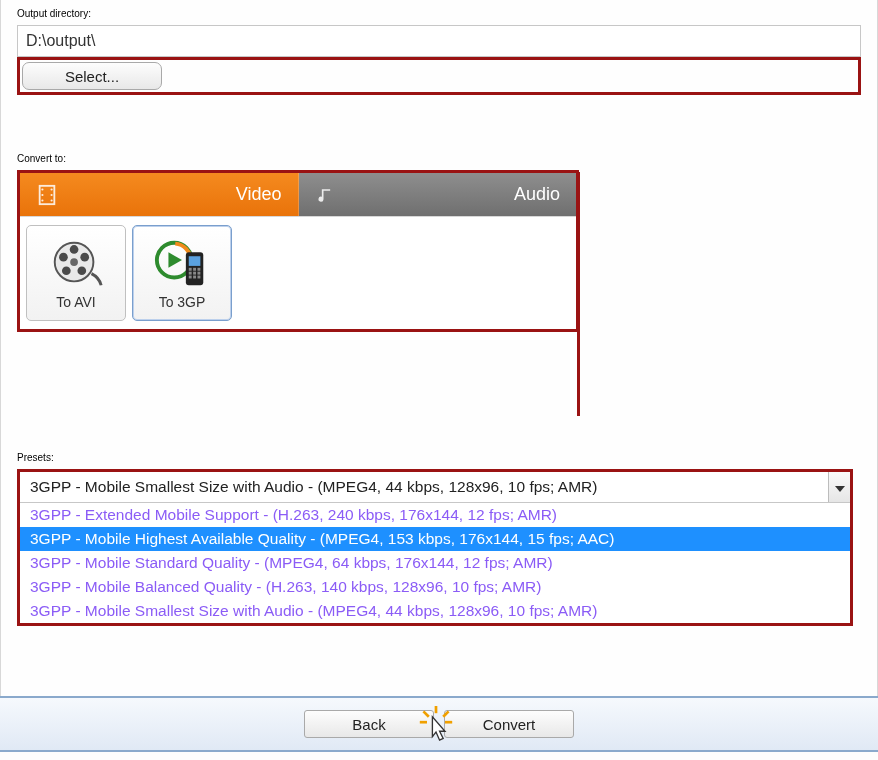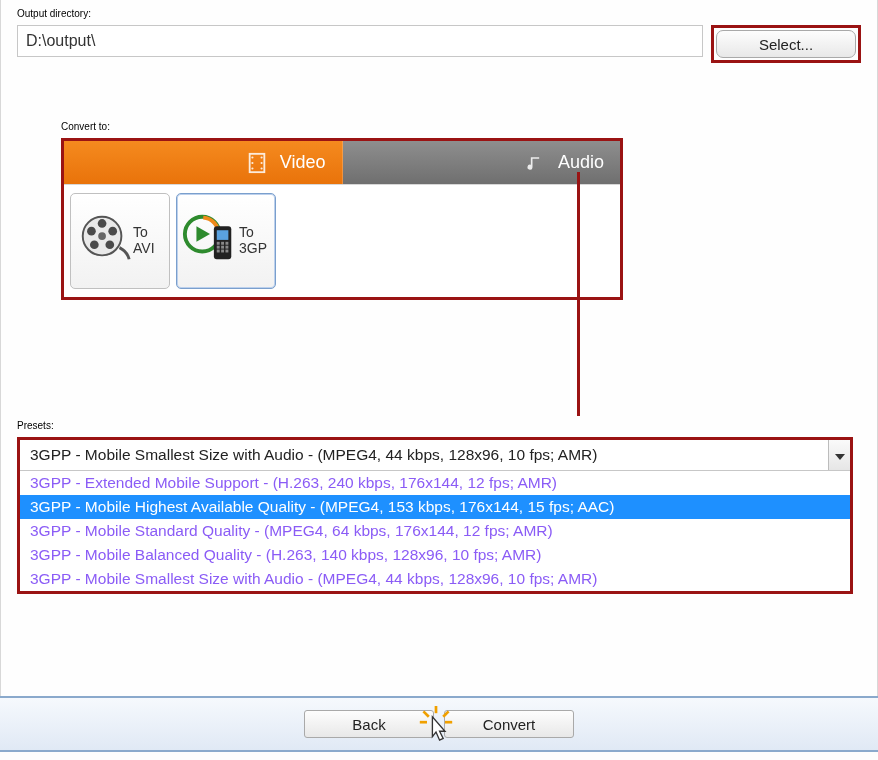--- a/index.html
+++ b/index.html
@@ -16,21 +16,21 @@
   .page {
     padding: 8px 16px 0 16px;
     border: 1px solid #d8d8d8;
     border-top: none;
     height: 715px;
     position: relative;
     background: #fefefe;
   }
   .label { color: #000000; margin-bottom: 6px; display: block; font-size: 10px; }
   .row-outdir { margin-bottom: 58px; }
-  .outdir-row { display: flex; gap: 8px; align-items: stretch; }
+  .outdir-row { display: flex; align-items: stretch; flex-direction: column; }
   .outdir-input {
     flex: 1;
     border: 1px solid #c7c7c7;
     background: #fff;
     padding: 6px 8px;
     font-size: 16px;
     color: #333;
     height: 32px;
   }
   .select-btn-wrap { padding: 2px; border: 3px solid #9a1313; }
@@ -42,57 +42,57 @@
     font-size: 15px;
     color: #222;
     cursor: pointer;
     min-width: 140px;
     height: 28px;
     display: inline-flex;
     align-items: center;
     justify-content: center;
   }
 
-  .convert-section { margin-bottom: 120px; margin-left: 44px; }
+  .convert-section { margin-bottom: 120px; }
   .convert-box {
     border: 3px solid #9a1313;
     width: 562px;
     background: #fff;
   }
   .tabbar { display: flex; height: 44px; border-bottom: 1px solid #d7d7d7; }
   .tab {
     flex: 1;
     display: flex;
     align-items: center;
     gap: 12px;
     padding: 0 16px;
     font-size: 18px;
     cursor: pointer;
     color: #fff;
     border-right: 1px solid rgba(255,255,255,0.2);
-    justify-content: flex-end;
+    justify-content: space-between;
   }
   .tab:last-child { border-right: none; }
   .tab.active {
     background: linear-gradient(#f58a1f, #e9730a);
   }
   .tab.inactive {
     background: linear-gradient(#8e8e8e, #6f6f6f);
   }
   .tab .icon-box { width: 22px; height: 22px; display:flex; align-items:center; justify-content:center; opacity: 0.85; }
 
   .format-row { display: flex; gap: 6px; padding: 8px 6px; background: #fff; }
   .format-btn {
     width: 100px;
     height: 96px;
     border: 1px solid #c0c0c0;
     border-radius: 5px;
     background: linear-gradient(#ffffff, #f2f2f2);
     display: flex;
-    flex-direction: row;
+    flex-direction: column;
     align-items: center;
     justify-content: flex-end;
     padding: 8px 4px 10px;
     cursor: pointer;
     font-size: 14px;
     color: #333;
   }
   .format-btn.selected { border: 1px solid #7a9fcd; box-shadow: 0 0 0 1px #bcd0ec inset; }
   .format-icon { width: 58px; height: 50px; display:flex; align-items:center; justify-content:center; margin-bottom: 6px; }
 

